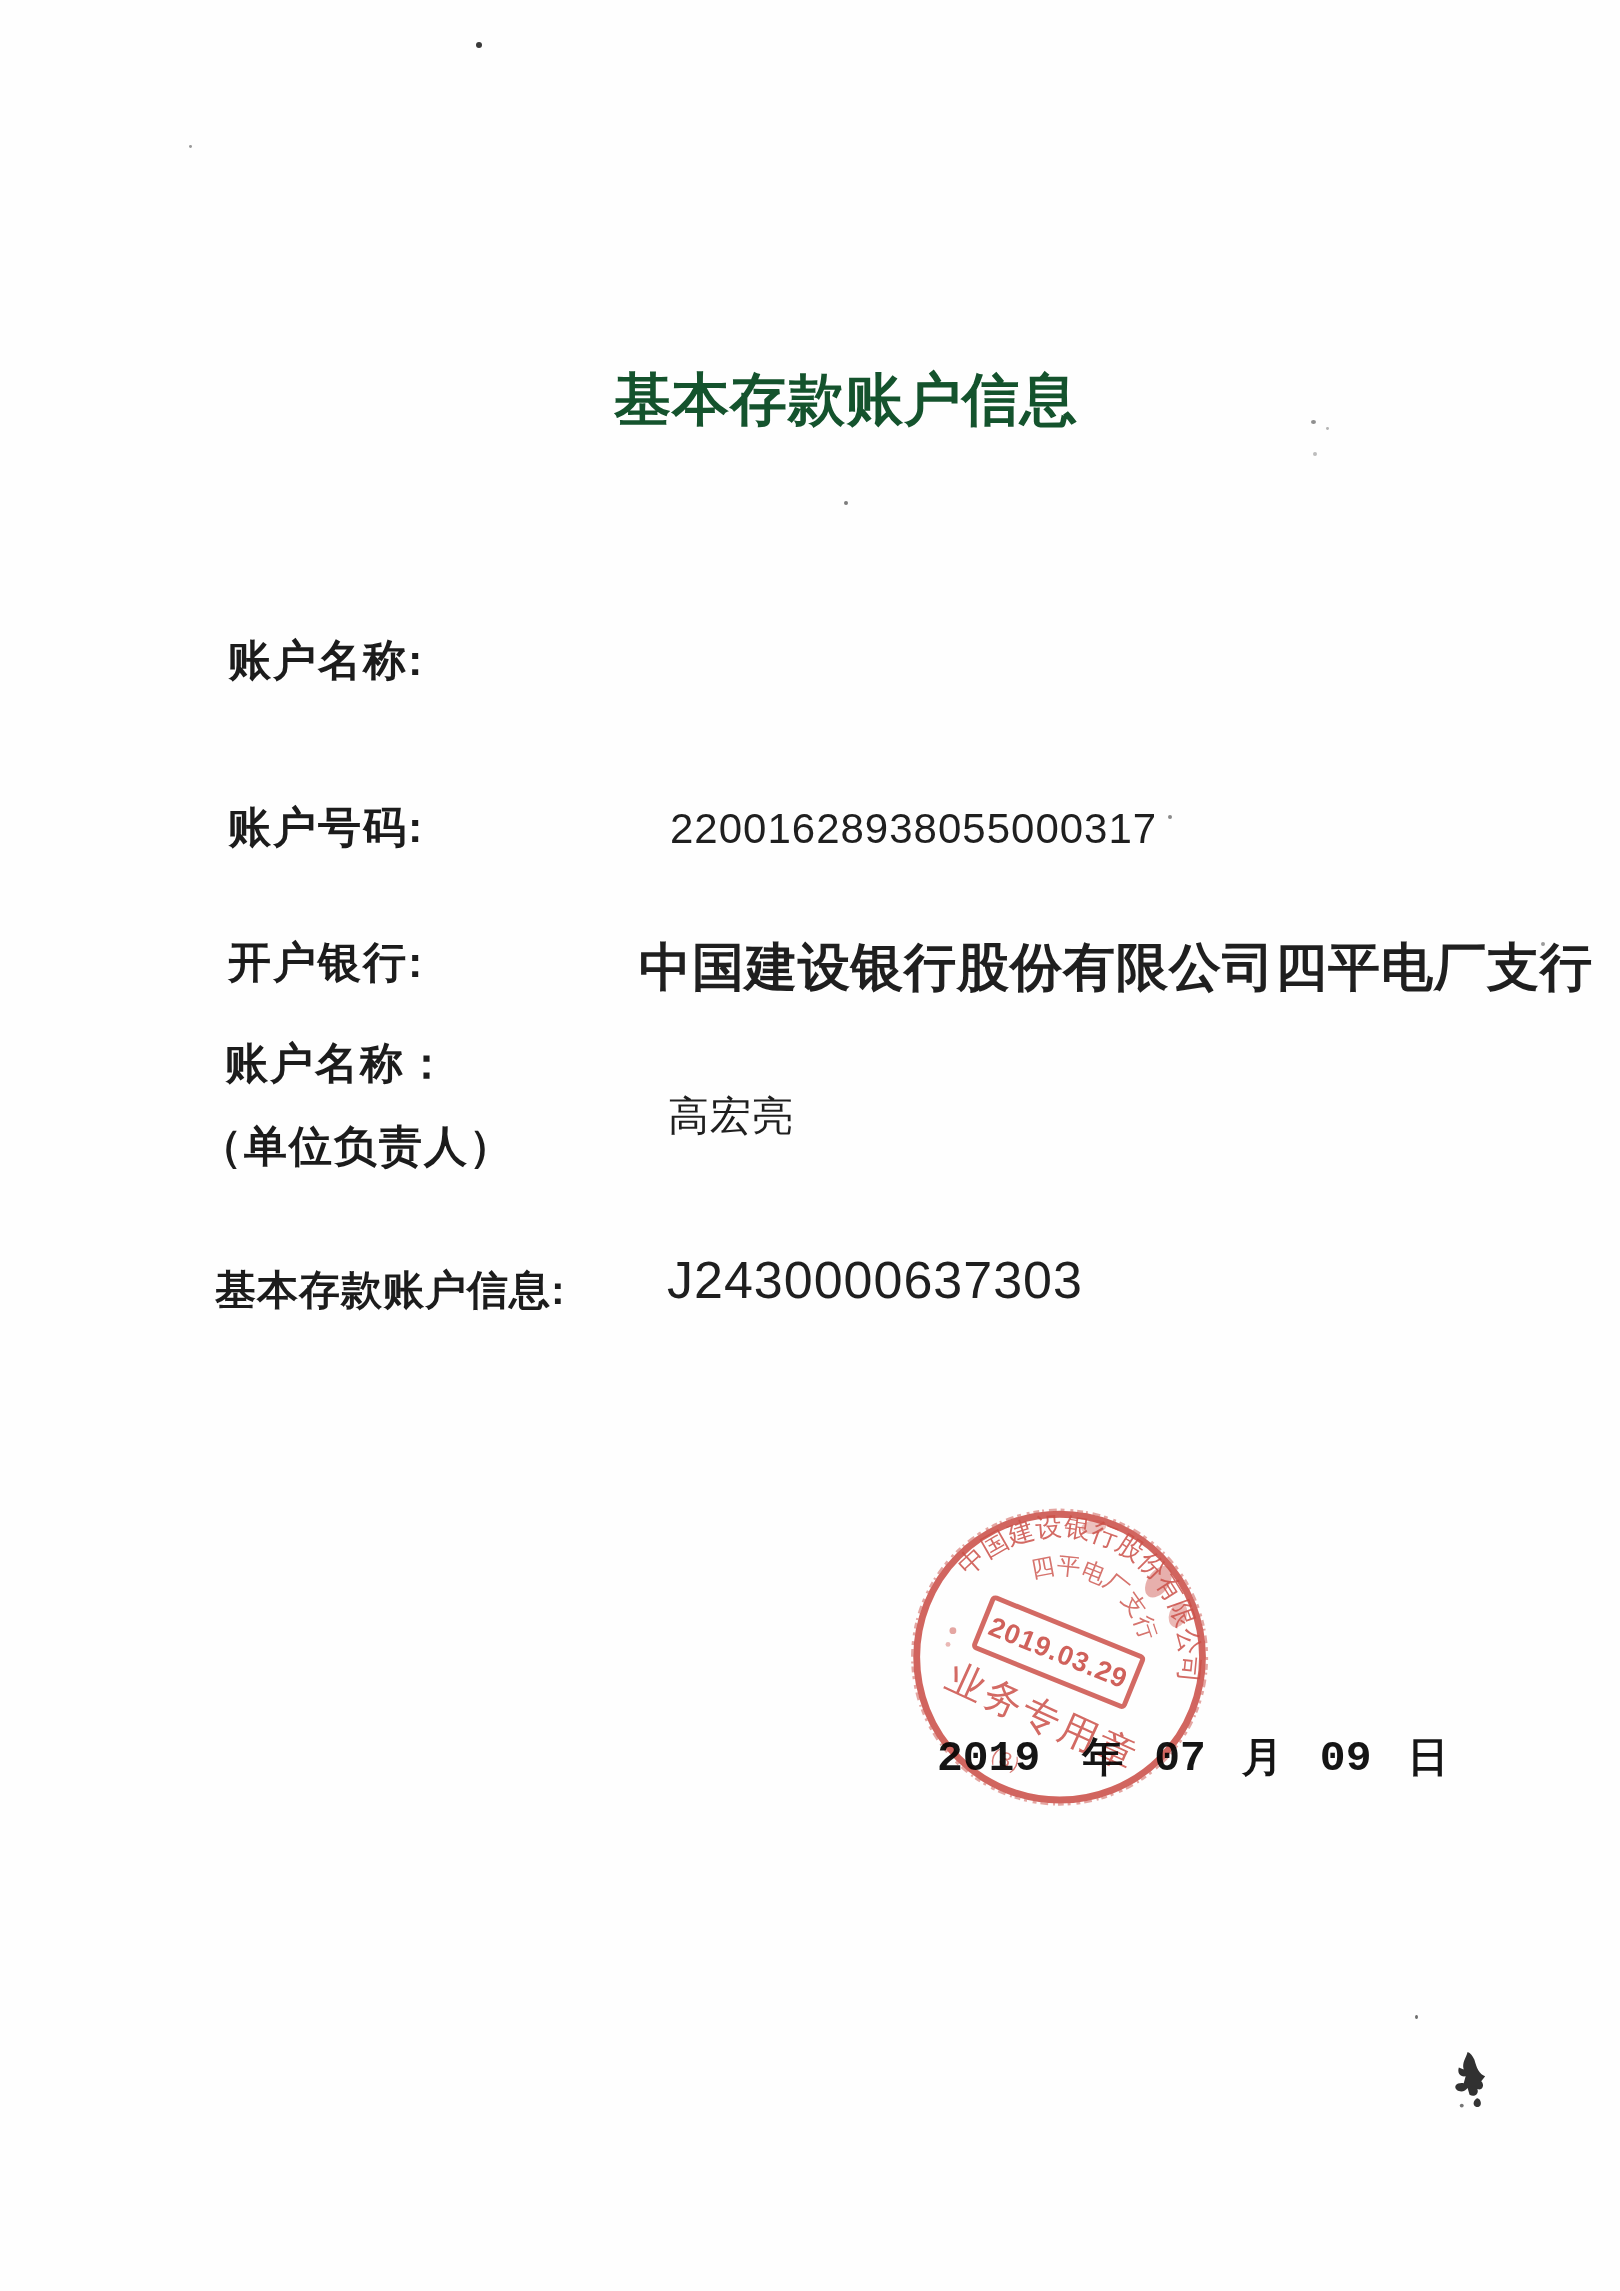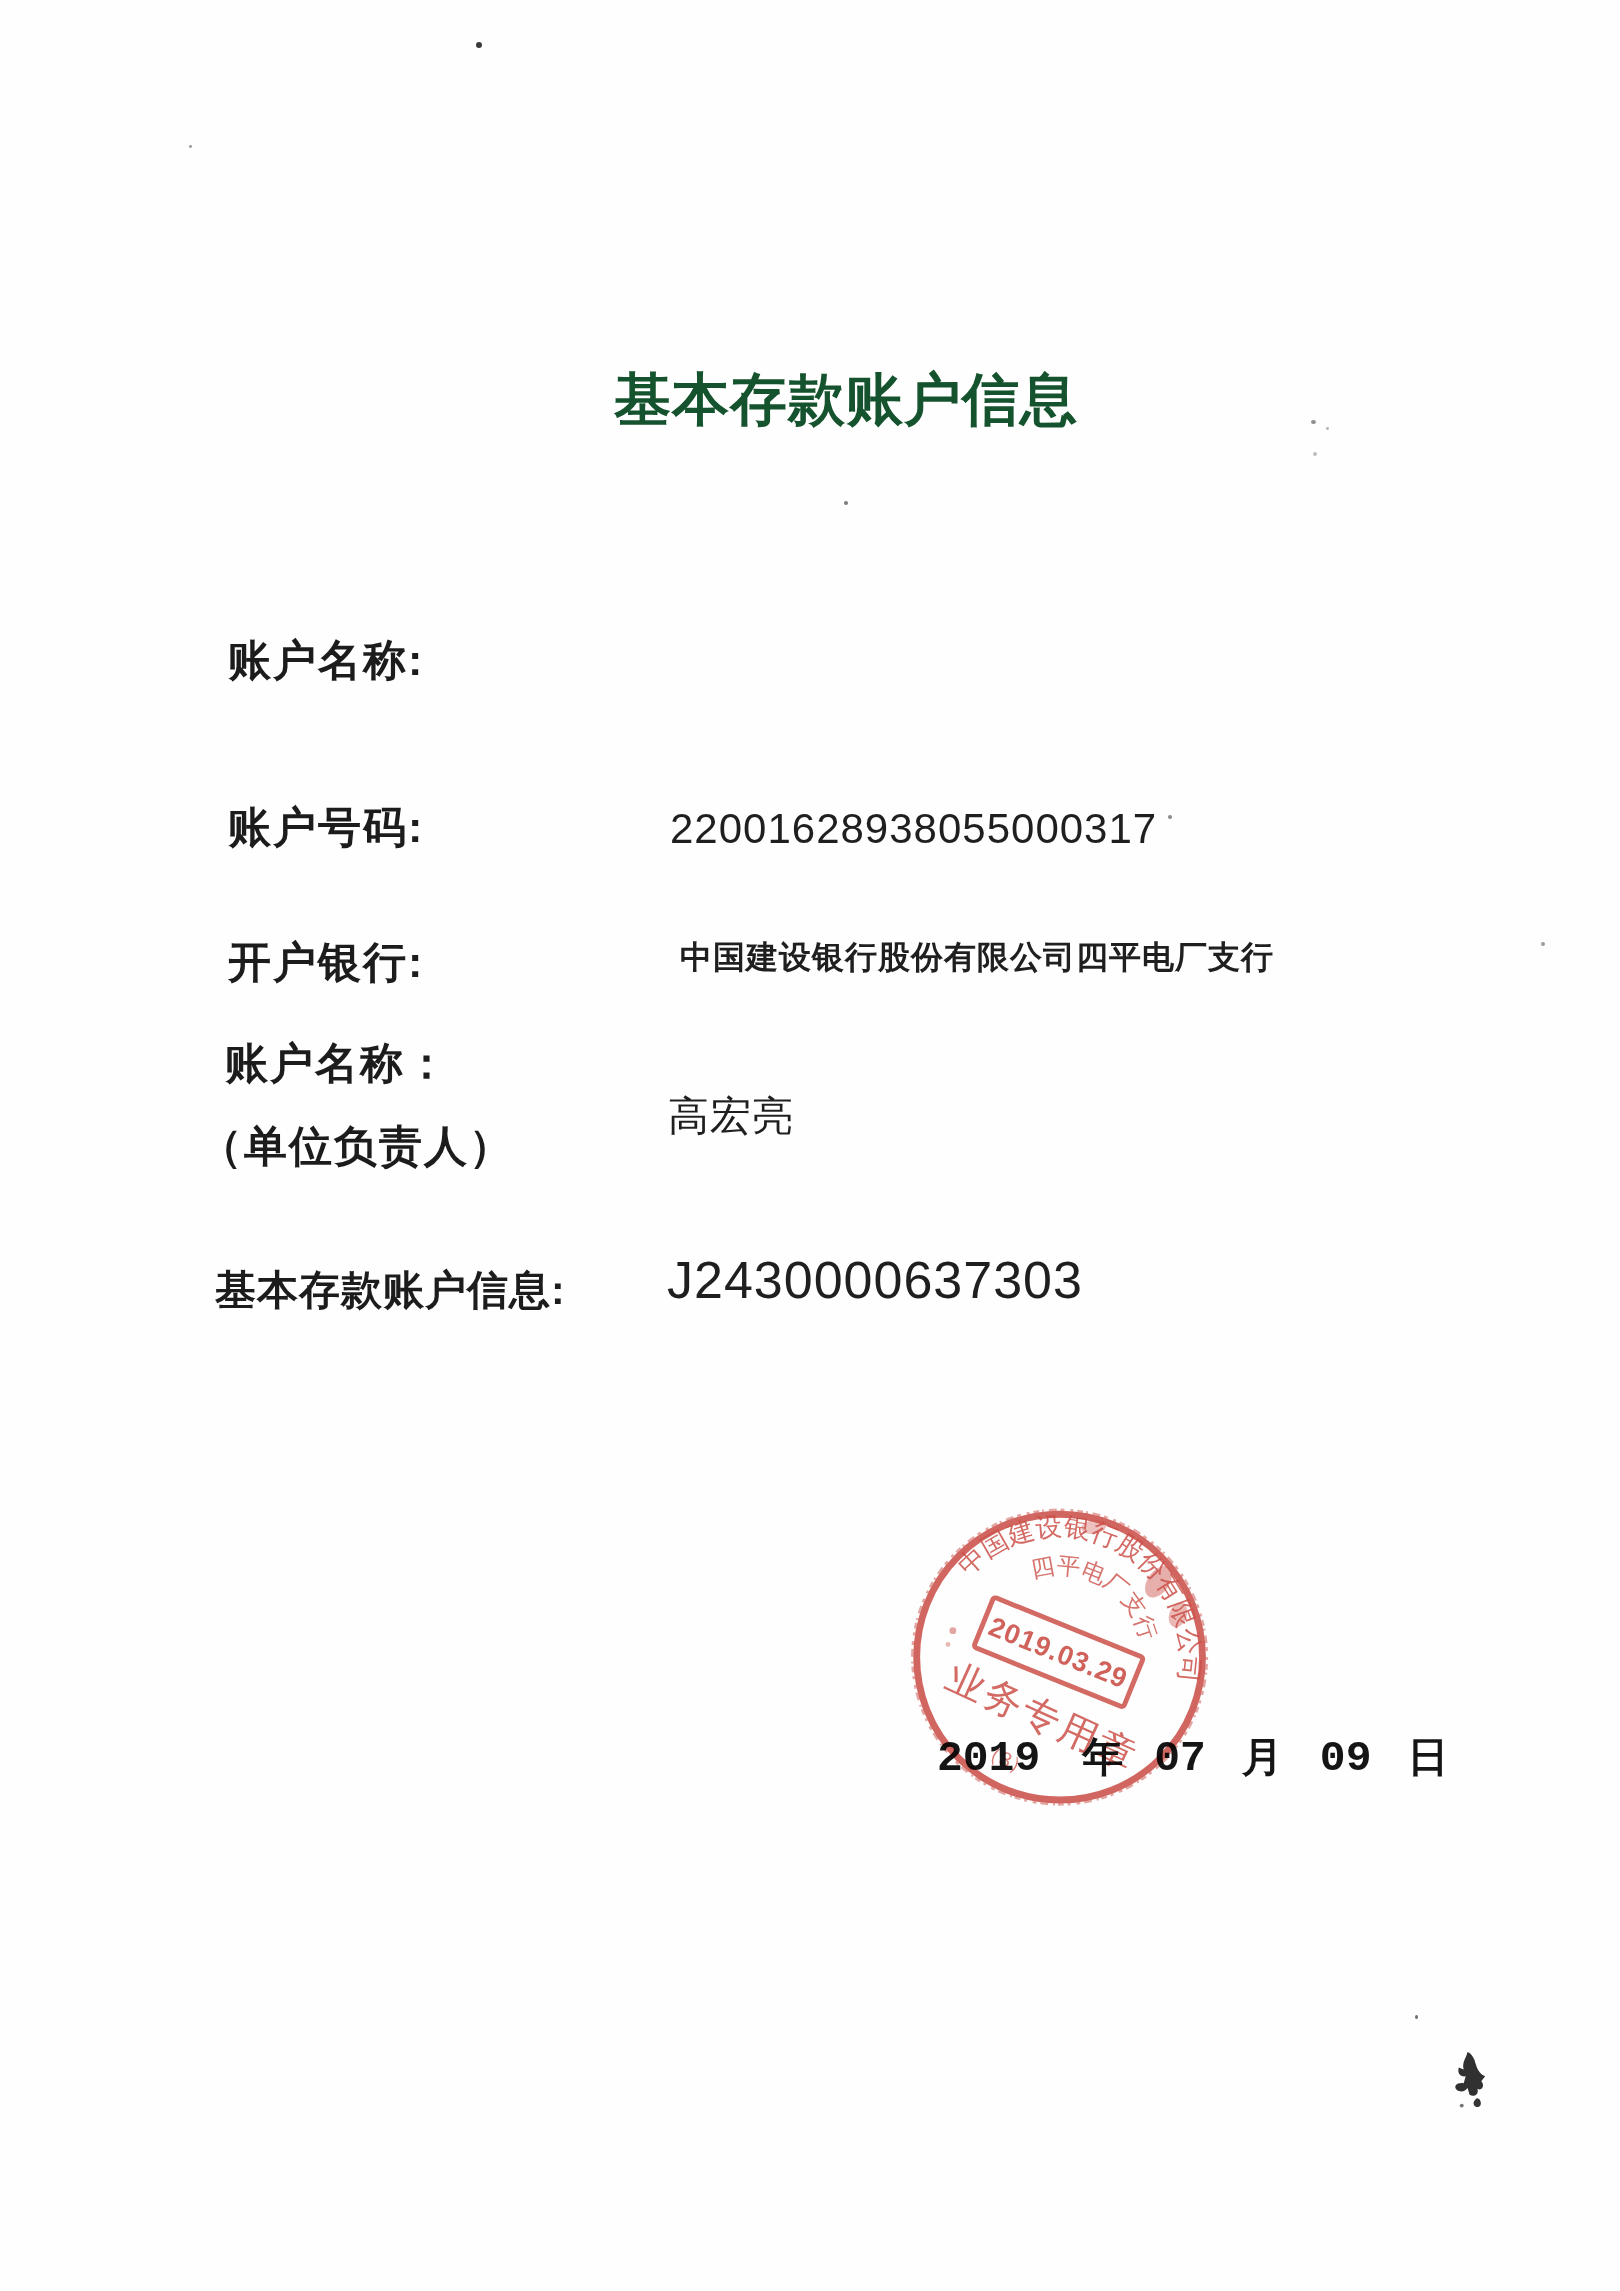--- a/index.html
+++ b/index.html
@@ -28,21 +28,21 @@
     font-size:41px; line-height:1; letter-spacing:1px;
     color:#1f1f1f; white-space:nowrap;
   }
   .value-cjk { font-weight:600; }
   .value-num { font-weight:400; letter-spacing:1px; }
   .lbl-r1 { left:228px; top:639px; }
   .val-r1 { left:671px; top:637px; }
   .lbl-r2 { left:228px; top:806px; }
   .val-r2 { left:670px; top:808px; font-size:42px; }
   .lbl-r3 { left:228px; top:941px; }
-  .val-r3 { left:680px; top:941px; font-size:32px; }
+  .val-r3 { left:639px; top:941px; font-size:52px; }
   .lbl-r4a { left:225px; top:1042px; }
   .lbl-r4b { left:199px; top:1125px; }
   .val-r4 { left:668px; top:1096px; }
   .lbl-r5 { left:215px; top:1270px; font-size:41px; letter-spacing:1px; }
   .val-r5 { left:667px; top:1254px; font-size:52px; }
   .date-line {
     position:absolute; left:937px; top:1737px;
     display:flex; align-items:flex-start;
     z-index:1; color:#151515;
   }

